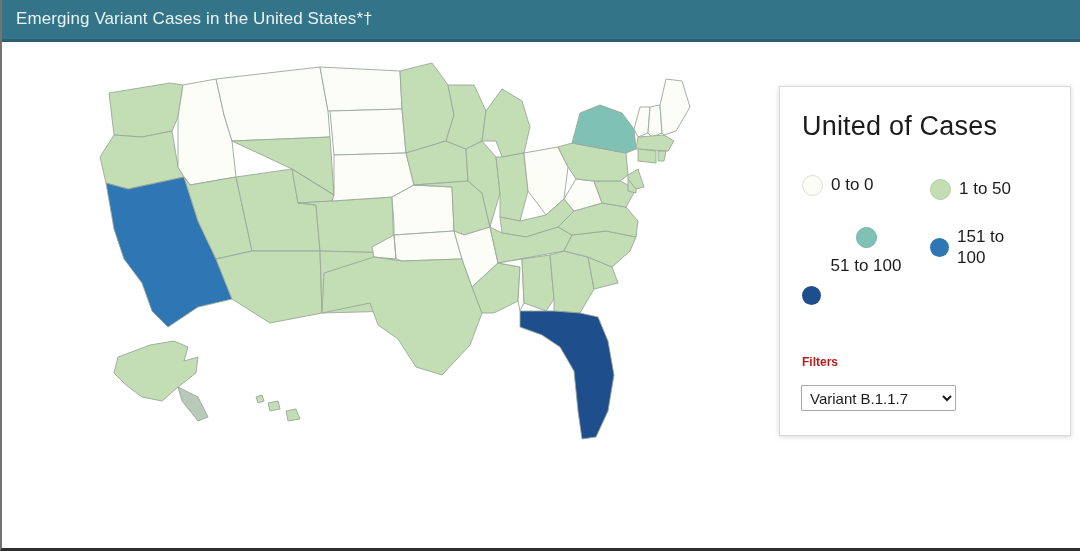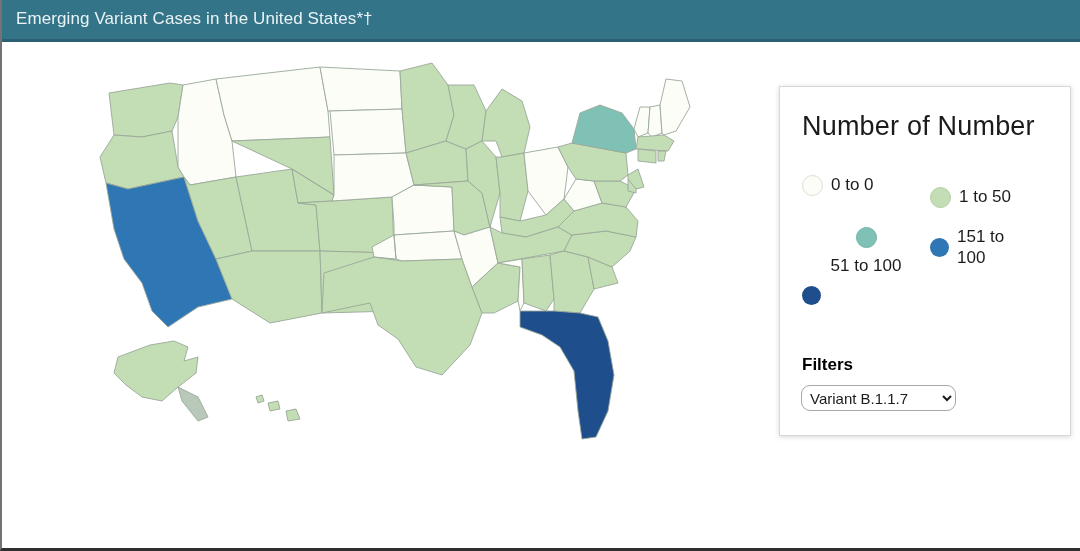--- a/index.html
+++ b/index.html
@@ -79,56 +79,56 @@
     top: 88px;
     width: 252px;
   }
   .legend-item {
     position: absolute;
     display: flex;
     align-items: center;
     gap: 8px;
   }
   .legend-item.c0 { left: 2px;   top: 0px;   width: 120px; }
-  .legend-item.c1 { left: 130px; top: 12px;   width: 120px; }
+  .legend-item.c1 { left: 130px; top: 4px;   width: 120px; }
   .legend-item.c2 { left: 2px;   top: 52px;  width: 128px; flex-direction: column; }
   .legend-item.c3 { left: 130px; top: 52px;  width: 118px; }
   .legend-item.c4 { left: 2px;   top: 111px; width: 150px; }
   .swatch {
     width: 19px;
     height: 19px;
     border-radius: 50%;
     flex: 0 0 auto;
   }
   .legend-label {
     font-size: 17px;
     color: #1b1b1b;
     line-height: 1.22;
   }
   .legend-label.wrap { max-width: 72px; }
   .filters-title {
     position: absolute;
     left: 22px;
     top: 268px;
-    font-size: 17px;
+    font-size: 12px;
     font-weight: bold;
-    color: #000000;
+    color: #b91c1c;
   }
   .filter-select {
     position: absolute;
     left: 21px;
     top: 298px;
     width: 155px;
     height: 26px;
     font-family: "Liberation Sans", sans-serif;
     font-size: 15px;
     color: #1b1b1b;
     background: #ffffff;
     border: 1px solid #a9a9a9;
-    border-radius: 9px;
+    border-radius: 1px;
     padding: 2px 4px;
     box-sizing: border-box;
   }
 
   
   .footer {
     position: absolute;
     left: 0;
     top: 478px;
     width: 1080px;
@@ -213,21 +213,21 @@
       <g stroke="#9aa89a" stroke-width="0.9" stroke-linejoin="round">
 
         <path fill="#c3ddb4" d="M116,312 L148,300 L172,296 L186,302 L182,316 L196,312 L194,328 L176,342 L160,356 L140,352 L124,340 L112,328 Z"></path>
         <path fill="#b9c9b9" d="M176,342 L196,352 L206,372 L196,376 L180,356 Z"></path>
         <path fill="#c3ddb4" d="M254,352 L260,350 L262,356 L256,358 Z M266,358 L276,356 L278,364 L268,366 Z M284,366 L294,364 L298,374 L286,376 Z"></path>
       </g>
     </svg>
   </div>
 
   <div class="legend-panel">
-    <div class="legend-title">Number of Number</div>
+    <div class="legend-title">United of Cases</div>
 
     <div class="legend-grid">
       <div class="legend-item c0">
         <span class="swatch" style="background:#fbfdf6;border:1px solid #ddddd2;"></span>
         <span class="legend-label">0 to 0</span>
       </div>
       <div class="legend-item c1">
         <span class="swatch" style="background:#c3ddb4;border:1px solid #b2cfa2;"></span>
         <span class="legend-label">1 to 50</span>
       </div>

